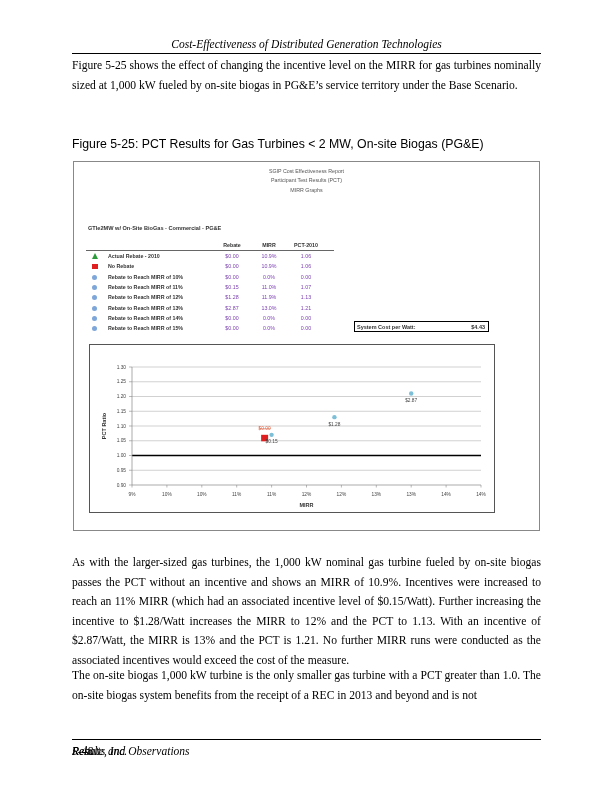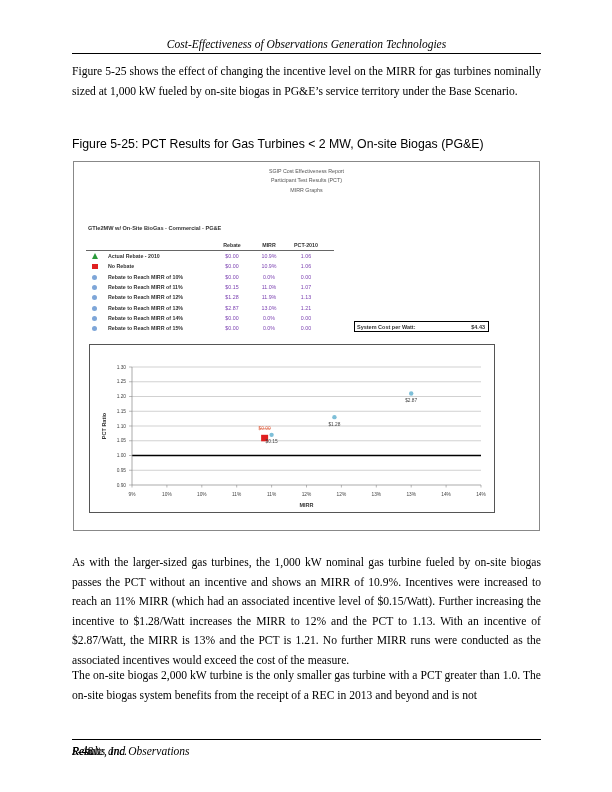--- a/index.html
+++ b/index.html
@@ -23,24 +23,24 @@
   .tri { width: 0; height: 0; border-left: 3.5px solid transparent; border-right: 3.5px solid transparent; border-bottom: 6px solid #2a9a3a; top: 0; }
   .costbox { left: 280px; top: 159px; width: 135px; height: 11px; border: 1.5px solid #000; box-sizing: border-box; font-family: "Liberation Sans", sans-serif; font-size: 5.5px; font-weight: bold; color: #333; }
   .costbox .l { position: absolute; left: 2px; top: 1.5px; }
   .costbox .r { position: absolute; right: 3px; top: 1.5px; }
   .chartbox { left: 15px; top: 182px; width: 406px; height: 169px; border: 1px solid #555; box-sizing: border-box; }
   .footer { top: 745px; font-style: italic; font-size: 11.5px; }
 </style>
 </head>
 <body>
 
-<div class="abs hdr">Cost-Effectiveness of Observations Generation Technologies</div>
+<div class="abs hdr">Cost-Effectiveness of Distributed Generation Technologies</div>
 <div class="abs rule" style="top:53px;"></div>
 
-<div class="abs para" style="top:62px;">Figure 5-25 shows the effect of changing the incentive level on the MIRR for gas turbines nominally sized at 1,000 kW fueled by on-site biogas in PG&amp;E’s service territory under the Base Scenario.</div>
+<div class="abs para" style="top:56px;">Figure 5-25 shows the effect of changing the incentive level on the MIRR for gas turbines nominally sized at 1,000 kW fueled by on-site biogas in PG&amp;E’s service territory under the Base Scenario.</div>
 
 <div class="abs caption">Figure 5-25:  PCT Results for Gas Turbines &lt; 2 MW, On-site Biogas (PG&amp;E)</div>
 
 <div class="abs figbox">
   <div class="abs fig-title" style="top:5px;">SGIP Cost Effectiveness Report</div>
   <div class="abs fig-title" style="top:14px;">Participant Test Results (PCT)</div>
   <div class="abs fig-title" style="top:24px;">MIRR Graphs</div>
 
   <div class="abs sub" style="left:14px; top:63px;">GTle2MW w/ On-Site BioGas - Commercial - PG&amp;E</div>
 
@@ -182,18 +182,18 @@
           <circle cx="321.2" cy="48.550000000000026" r="2.2" fill="#7ebfd8"></circle>
           <text x="321.2" y="57.050000000000026" font-size="4.8" fill="#444" text-anchor="middle">$2.87</text>
         </g>
       <text id="ylabel" font-size="5.5" font-weight="bold" fill="#333" text-anchor="middle" x="0" y="0" transform="translate(16,81) rotate(-90)">PCT Ratio</text>
       <text id="xlabel" font-size="5.5" font-weight="bold" fill="#333" text-anchor="middle" x="216.5" y="162">MIRR</text>
     </svg>
   </div>
 </div>
 
 <div class="abs para" style="top:553px;">As with the larger-sized gas turbines, the 1,000 kW nominal gas turbine fueled by on-site biogas passes the PCT without an incentive and shows an MIRR of 10.9%.  Incentives were increased to reach an 11% MIRR (which had an associated incentive level of $0.15/Watt).  Further increasing the incentive to $1.28/Watt increases the MIRR to 12% and the PCT to 1.13.  With an incentive of $2.87/Watt, the MIRR is 13% and the PCT is 1.21.  No further MIRR runs were conducted as the associated incentives would exceed the cost of the measure.</div>
-<div class="abs para" style="top:666px;">The on-site biogas 2,000 kW turbine is the only smaller gas turbine with a PCT greater than 1.0. The on-site biogas system benefits from the receipt of a REC in 2013 and beyond and is not</div>
+<div class="abs para" style="top:666px;">The on-site biogas 1,000 kW turbine is the only smaller gas turbine with a PCT greater than 1.0. The on-site biogas system benefits from the receipt of a REC in 2013 and beyond and is not</div>
 
 <div class="abs rule" style="top:739px;"></div>
 <div class="abs footer" style="left:72px;">Rebate, Inc.</div>
 <div class="abs footer" style="left:72px; width:469px; ">5-48</div>
 <div class="abs footer" style="left:72px; width:469px; text-align:left;">Results and Observations</div>
 
 </body></html>

